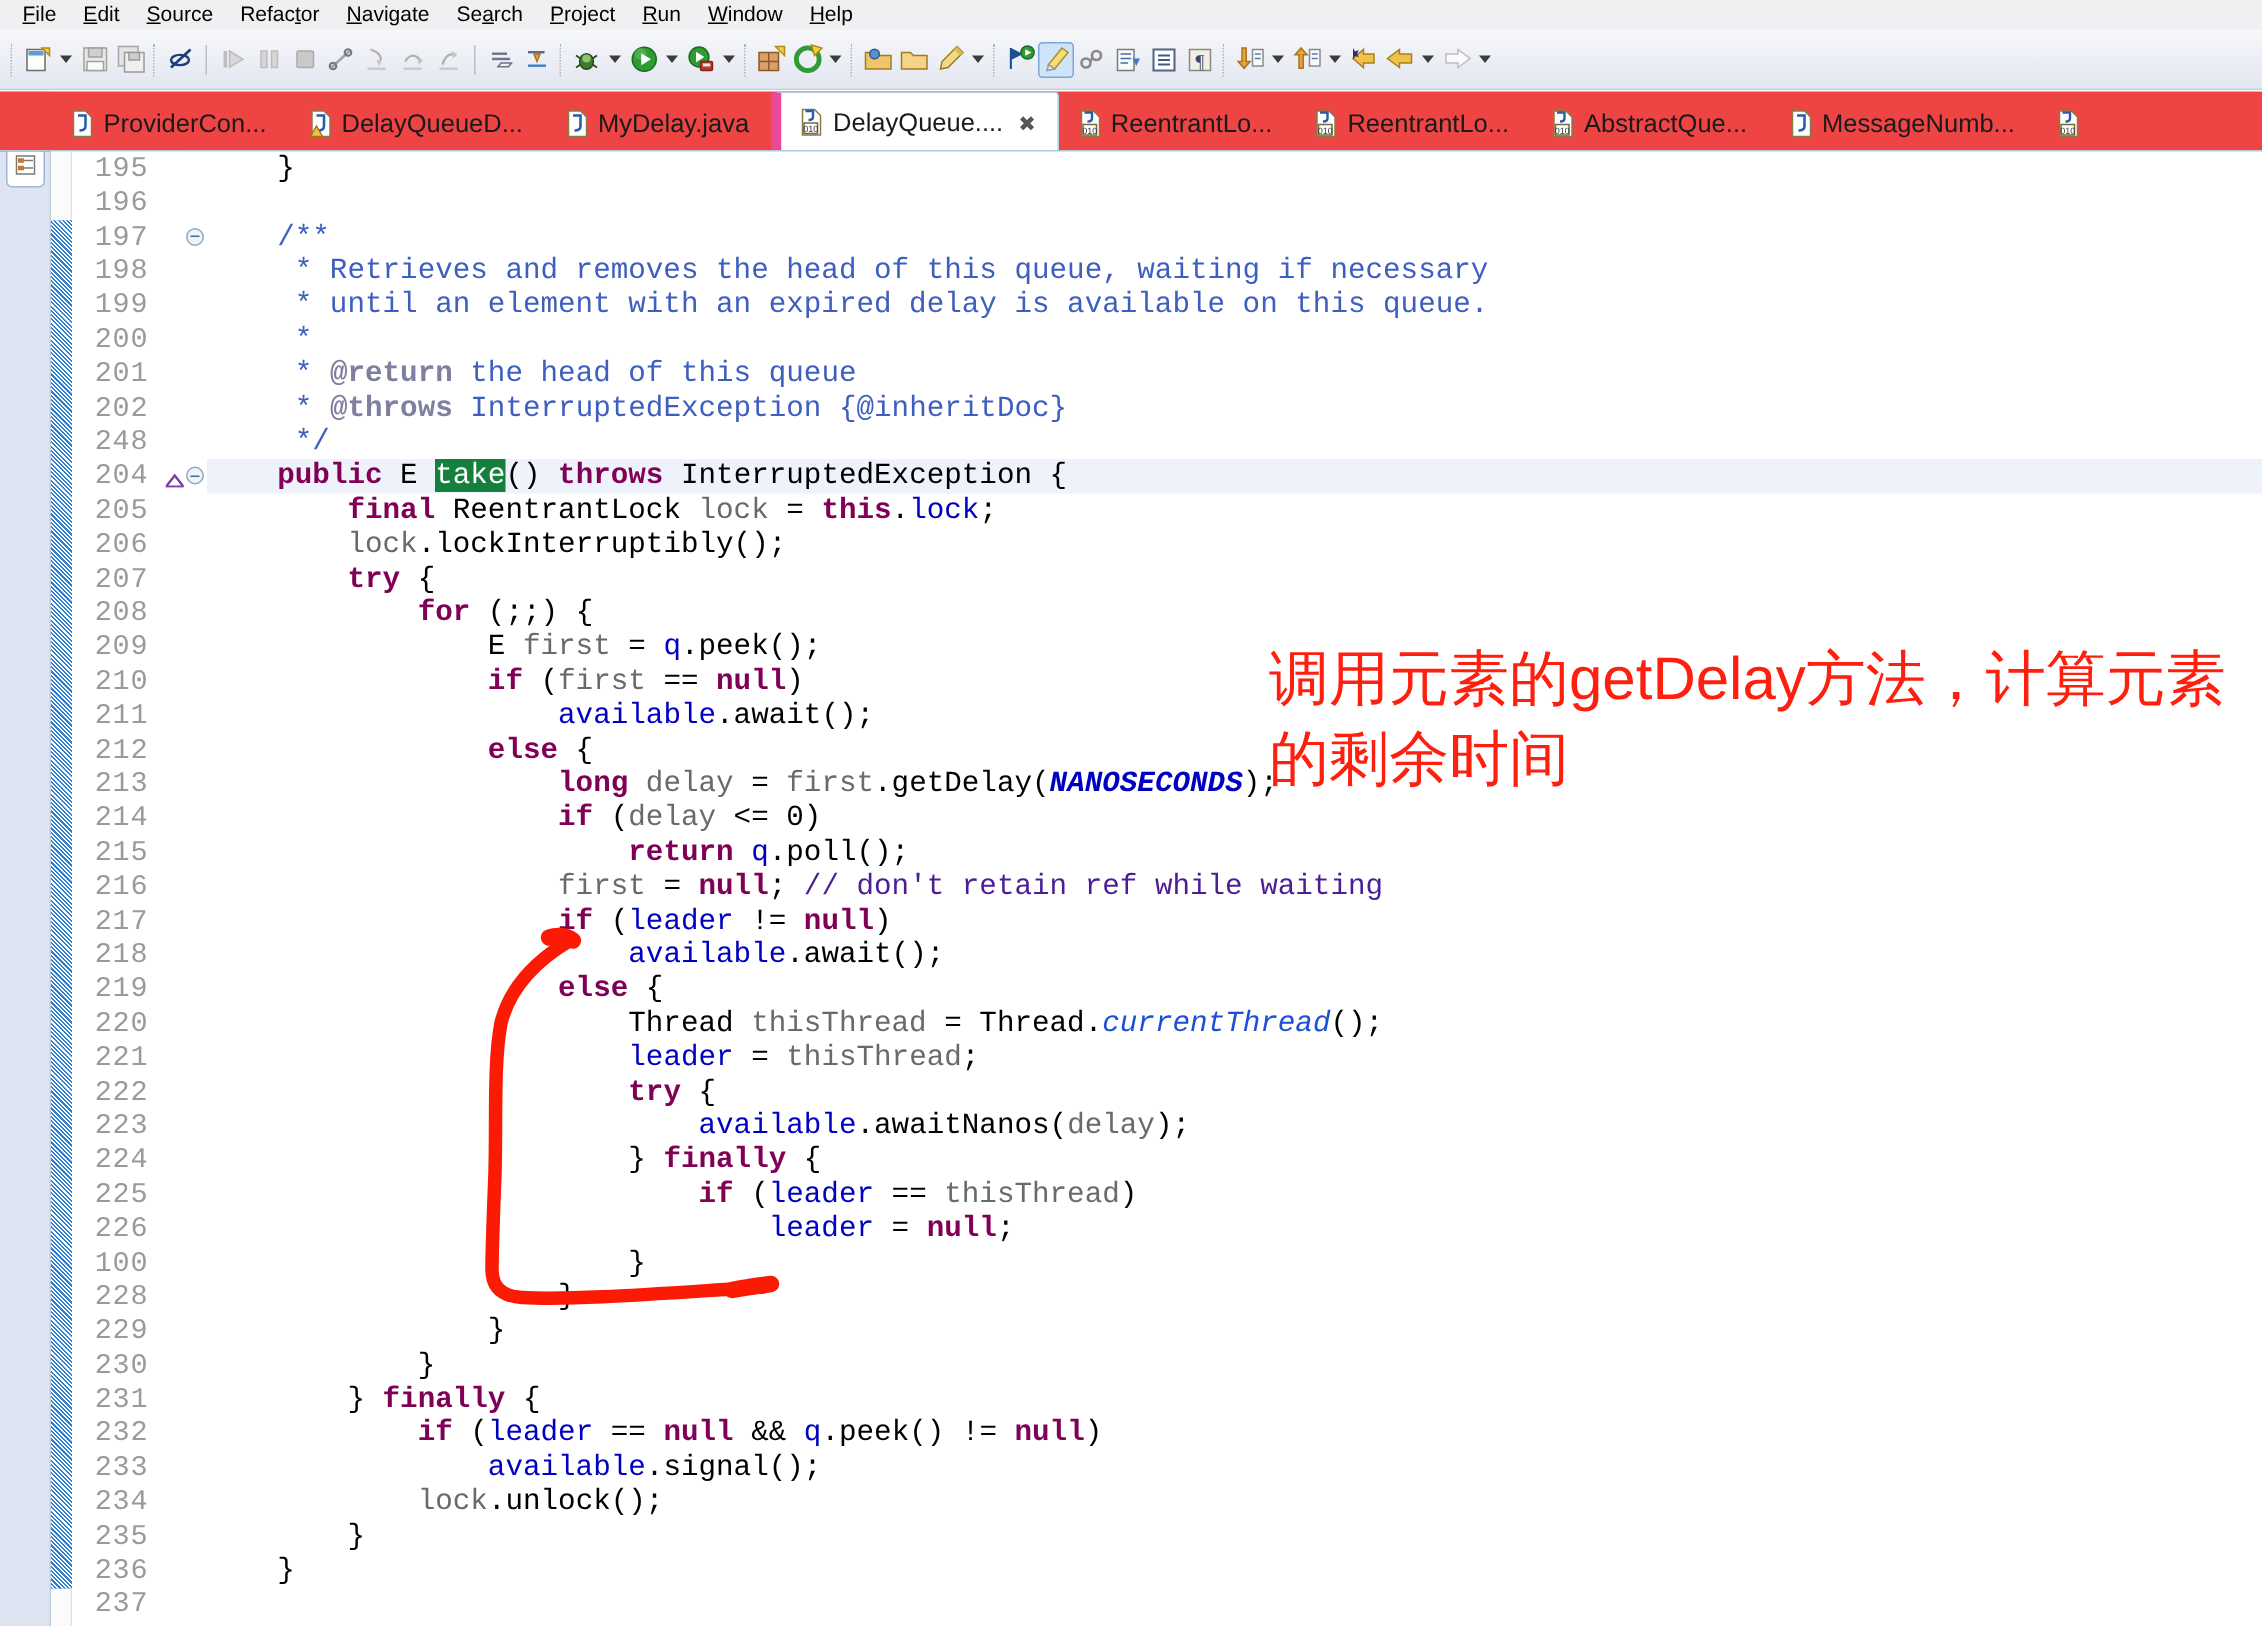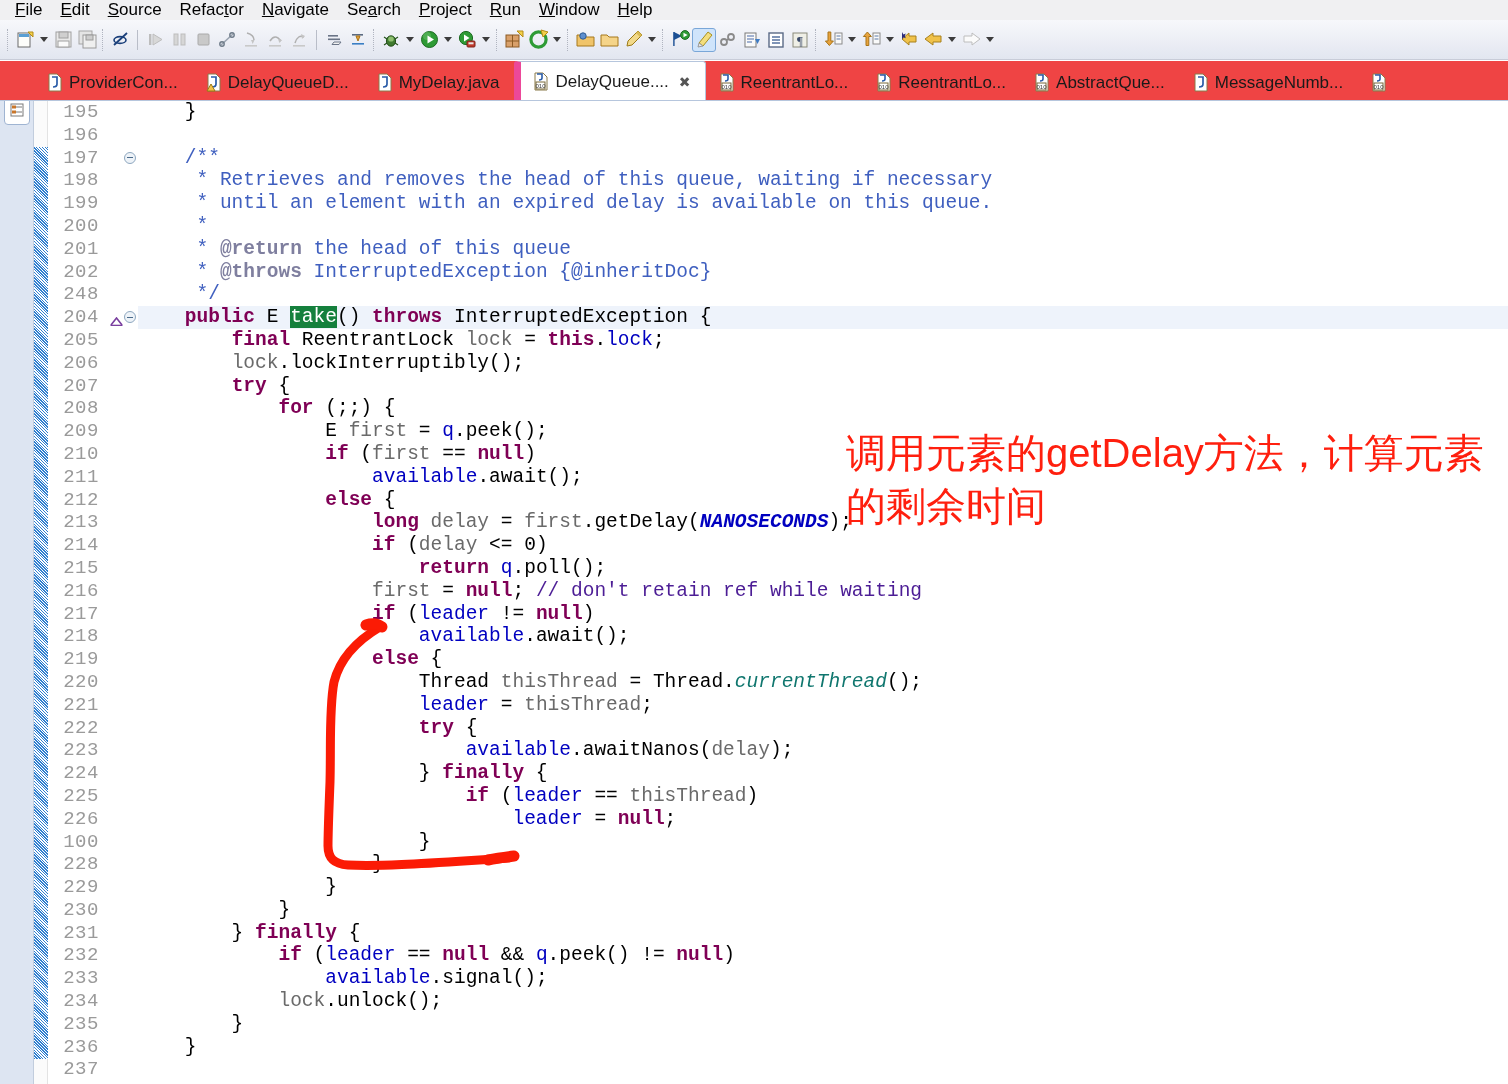--- a/index.html
+++ b/index.html
@@ -11,21 +11,21 @@
     font-family: "Liberation Sans", sans-serif;
   }
   #root { position: relative; width: 1508px; height: 1084px; }
 
   
   .menubar {
     position: absolute; left: 0; top: 0; width: 1508px; height: 20px;
     background: #f0f0f2;
     display: flex; 
     padding-left: 6px;
-    font-size: 17px; color: #000;
+    font-size: 14px; color: #000;
     overflow: hidden;
   }
   .menubar .mi {
     padding: 0 9px 1px 9px;
     white-space: nowrap;
     line-height: 19px;
     cursor: default;
   }
   .menubar .mi u { text-decoration: underline; }
 
@@ -163,21 +163,21 @@
   }
   .cl { height: 22.8px; line-height: 22.8px; }
   .cl.hl { background: #eef3fb; }
 
   .kw      { color: #7f0055; font-weight: bold; }
   .jdoc    { color: #3f5fbf; }
   .jdoctag { color: #7f7f9f; font-weight: bold; }
   .cmt     { color: #4c1d95; }
   .fld     { color: #0000c0; }
   .sfld    { color: #0000c0; font-weight: bold; font-style: italic; }
-  .smeth   { font-style: italic; color:#0f766e; }
+  .smeth   { font-style: italic; color:#1d4ed8; }
   .loc     { color: #6a6a6a; }
   .typ     { color: #000000; }
   .sel     { background: #15803d; color: #ffffff; }
 
   
   .anno {
     position: absolute;
     color: #ff1f0e;
     font-family: "Liberation Sans", sans-serif;
     font-weight: normal;

